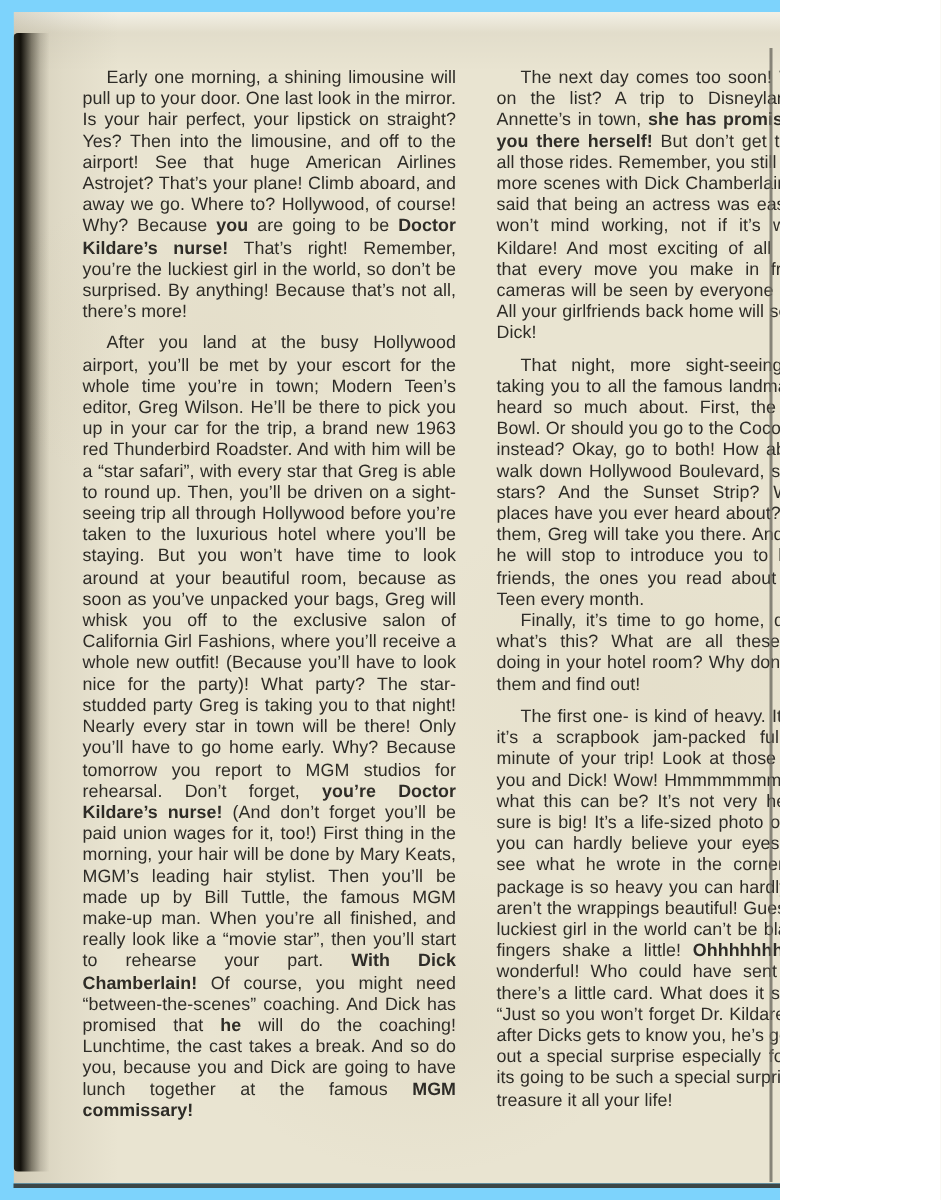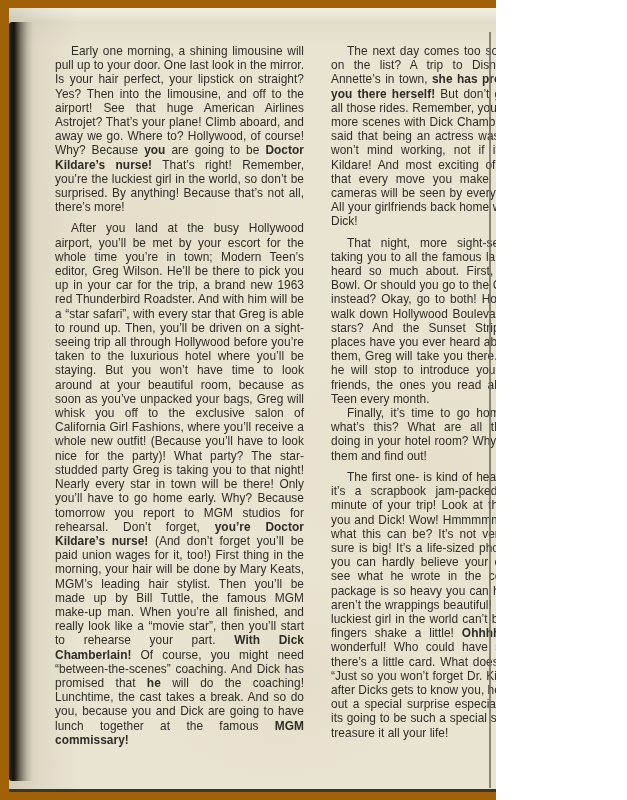--- a/index.html
+++ b/index.html
@@ -5,22 +5,23 @@
   html, body {
     margin: 0;
     padding: 0;
     background: #ffffff;
     font-family: "Liberation Sans", sans-serif;
   }
   .scan {
     position: relative;
     width: 496px;
     height: 800px;
-    background: #a16207;
+    background: #7dd3fc;
     overflow: hidden;
+    padding-left: 24px;
   }
   
   .page {
     position: absolute;
     left: 9px;
     top: 8px;
     width: 604px;
     height: 781px;
     background:
       radial-gradient(240px 170px at 22% 28%, rgba(185,172,138,0.10), rgba(0,0,0,0) 65%),

